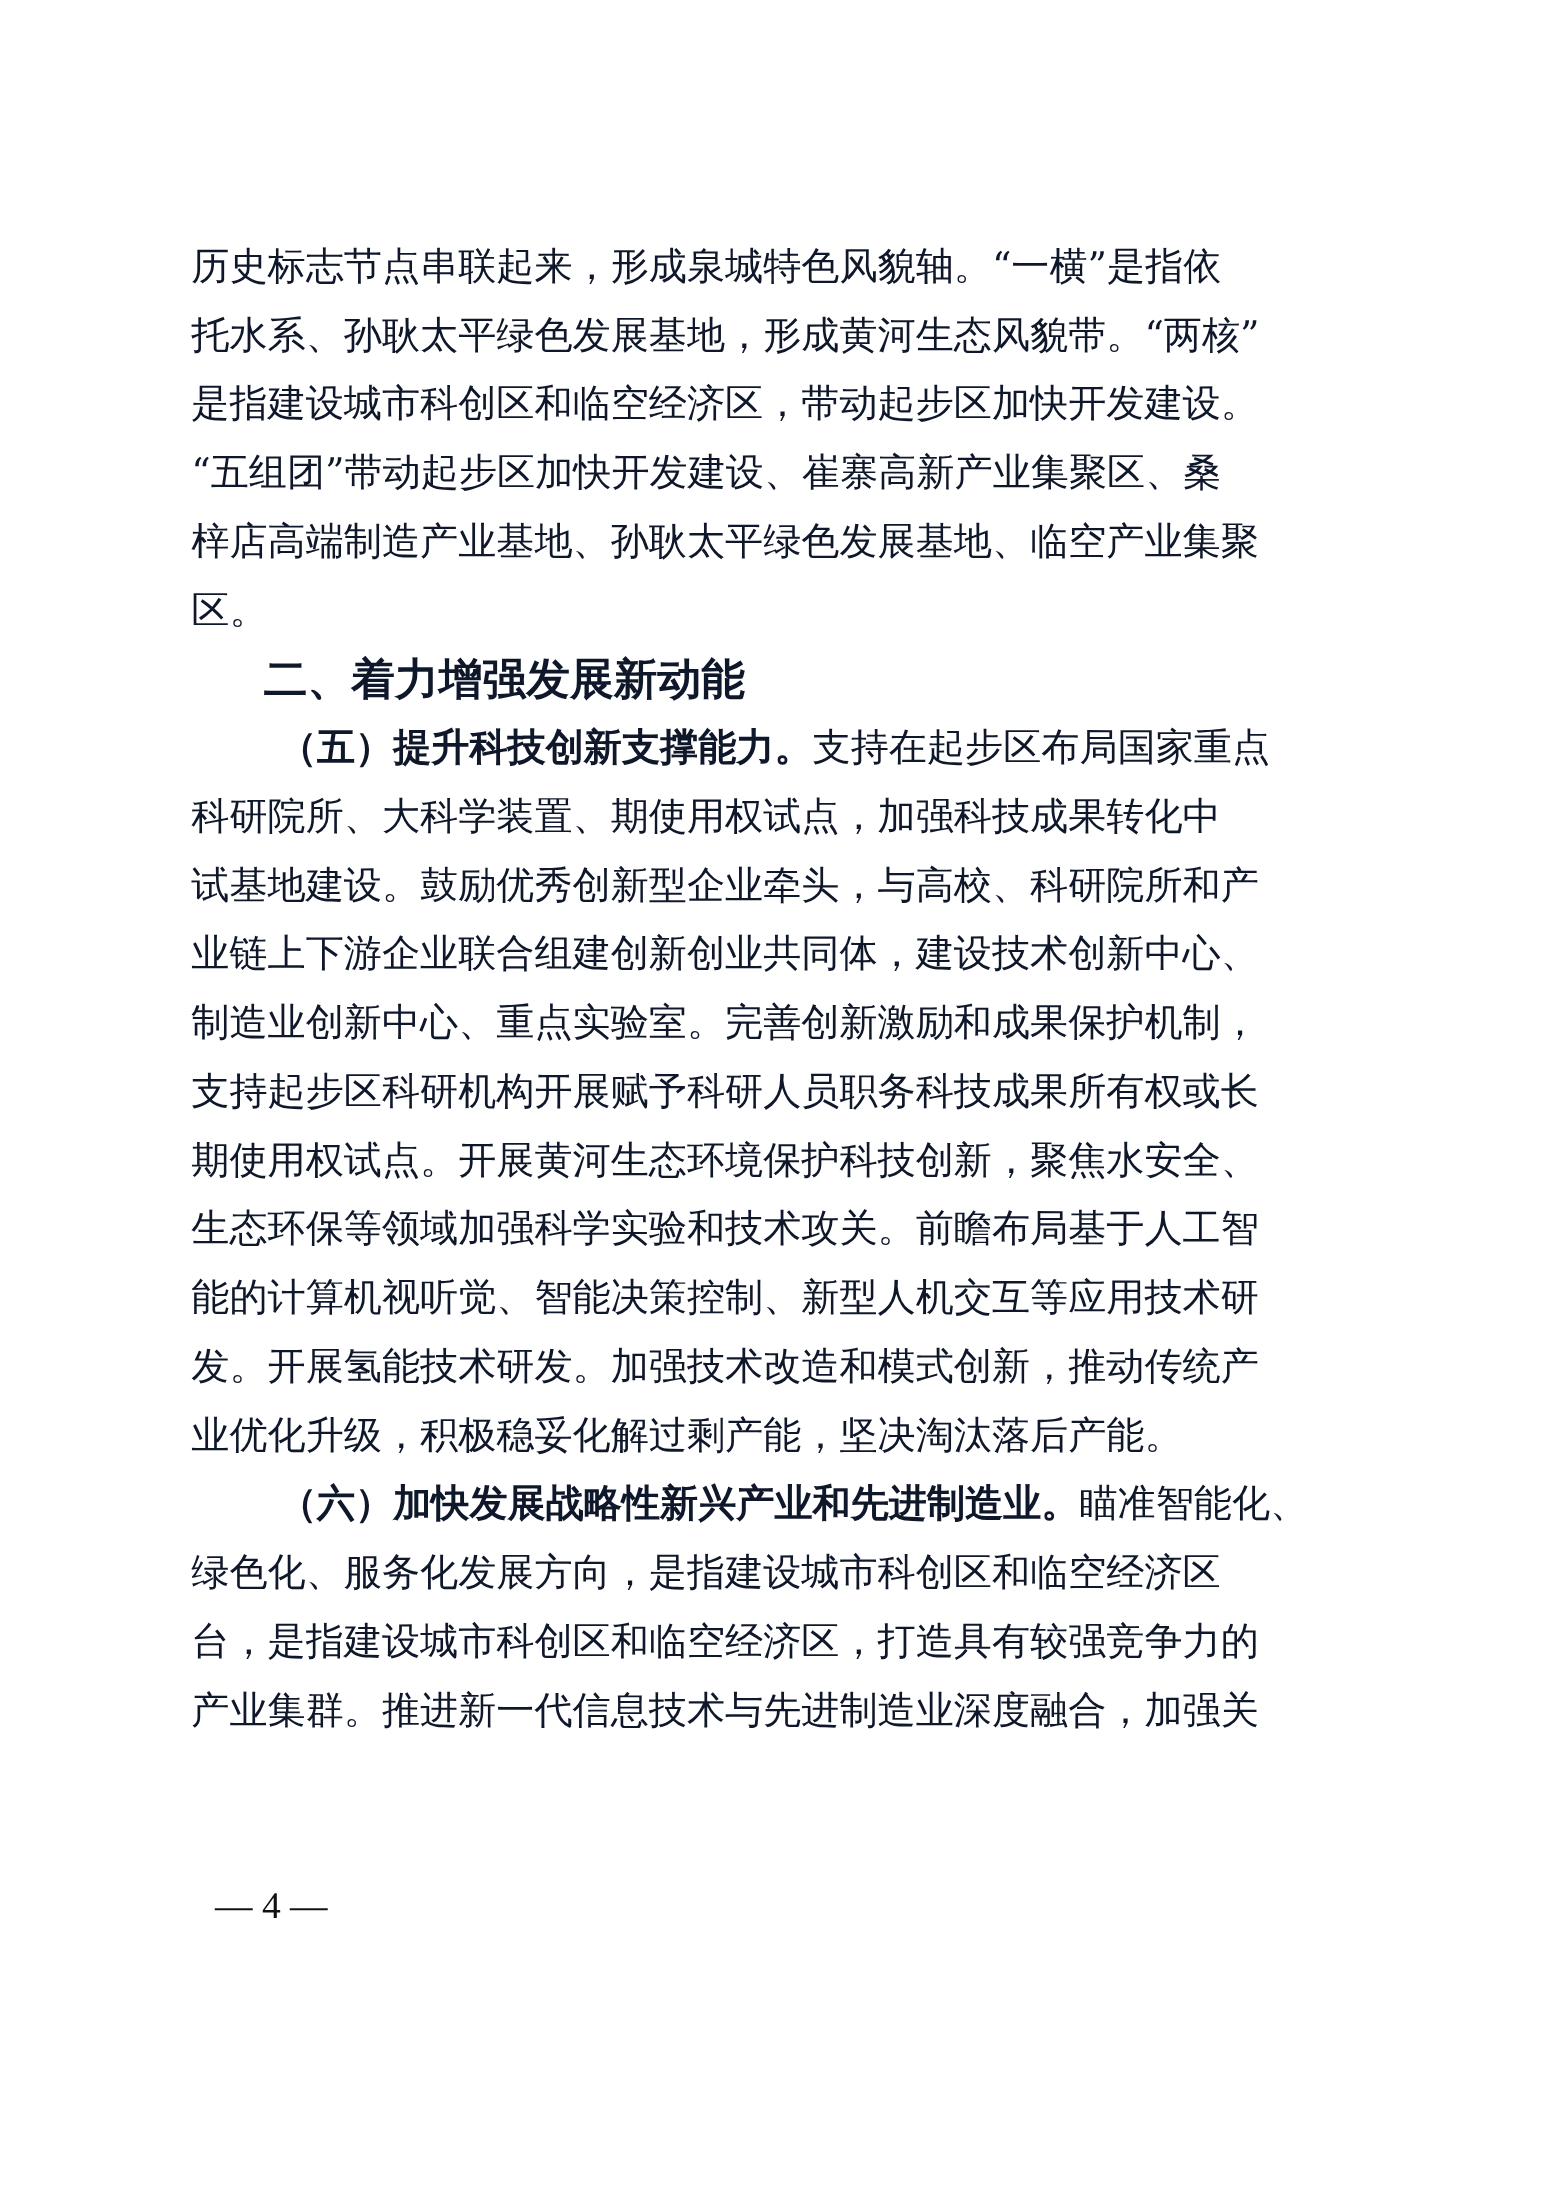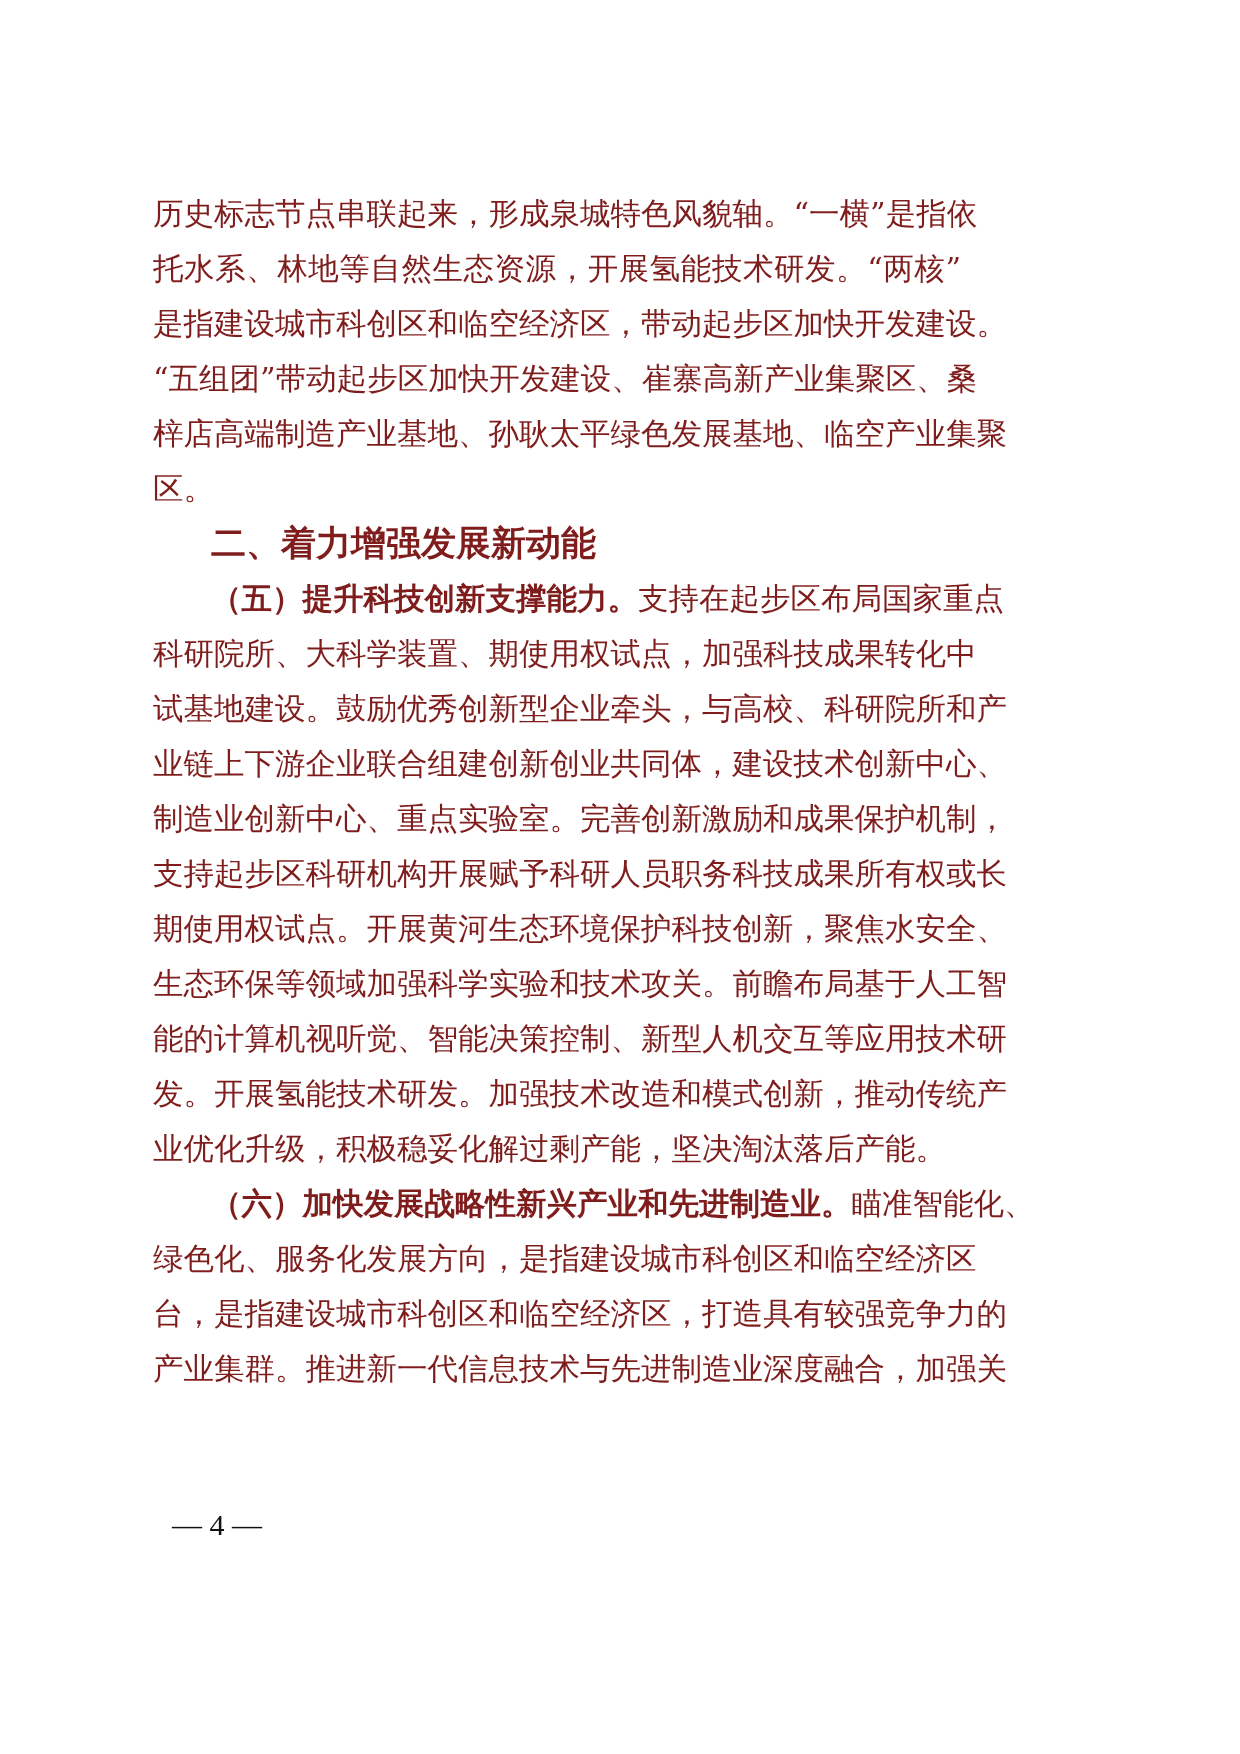--- a/index.html
+++ b/index.html
@@ -1,17 +1,17 @@
 <!DOCTYPE html>
 <html><head>
 <meta charset="utf-8">
 <style>
   html, body { margin: 0; padding: 0; background: #ffffff; }
   body { width: 1240px; height: 1754px; position: relative; overflow: hidden; }
-  .page { position: absolute; left: 153px; top: 186px; width: 808px; color: #7f1d1d; }
+  .page { position: absolute; left: 153px; top: 186px; width: 808px; color: #0f172a; }
   .line {
     font-family: "DejaVu Serif", "Liberation Serif", serif;
     font-size: 30.5px;
     height: 55px;
     line-height: 55px;
     white-space: nowrap;
     text-align: justify;
     text-align-last: justify;
     letter-spacing: 0px;
   }
@@ -19,37 +19,37 @@
   .heading {
     font-family: Liberation Serif, serif;
     font-weight: bold;
     font-size: 35px;
     height: 55px;
     line-height: 55px;
     padding-left: 58px;
     white-space: nowrap;
   }
   .indent { padding-left: 58px; }
-  .bold-lead { font-weight: bold; }
+  .bold-lead { font-weight: bold; margin-left: 12px; }
   .page-num {
     position: absolute;
     left: 172px;
     top: 1508px;
     font-family: "Liberation Serif", "DejaVu Serif", serif;
     font-size: 30px;
     color: #111;
     white-space: nowrap;
   }
 </style>
 </head>
 <body>
 
 <div class="page">
   <div class="line">历史标志节点串联起来，形成泉城特色风貌轴。“一横”是指依</div>
-  <div class="line">托水系、林地等自然生态资源，开展氢能技术研发。“两核”</div>
+  <div class="line">托水系、孙耿太平绿色发展基地，形成黄河生态风貌带。“两核”</div>
   <div class="line">是指建设城市科创区和临空经济区，带动起步区加快开发建设。</div>
   <div class="line">“五组团”带动起步区加快开发建设、崔寨高新产业集聚区、桑</div>
   <div class="line">梓店高端制造产业基地、孙耿太平绿色发展基地、临空产业集聚</div>
   <div class="line last">区。</div>
 
   <div class="heading">二、着力增强发展新动能</div>
 
   <div class="line indent"><span class="bold-lead">（五）提升科技创新支撑能力。</span><span>支持在起步区布局国家重点</span></div>
   <div class="line">科研院所、大科学装置、期使用权试点，加强科技成果转化中</div>
   <div class="line">试基地建设。鼓励优秀创新型企业牵头，与高校、科研院所和产</div>

